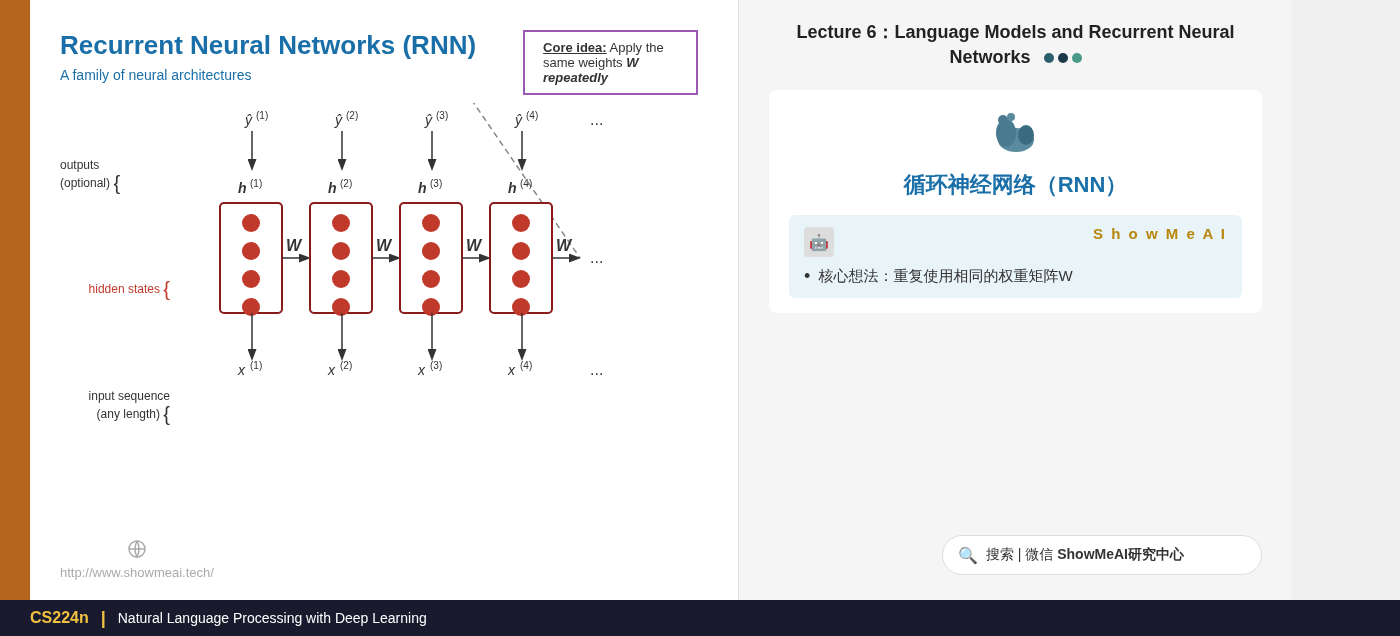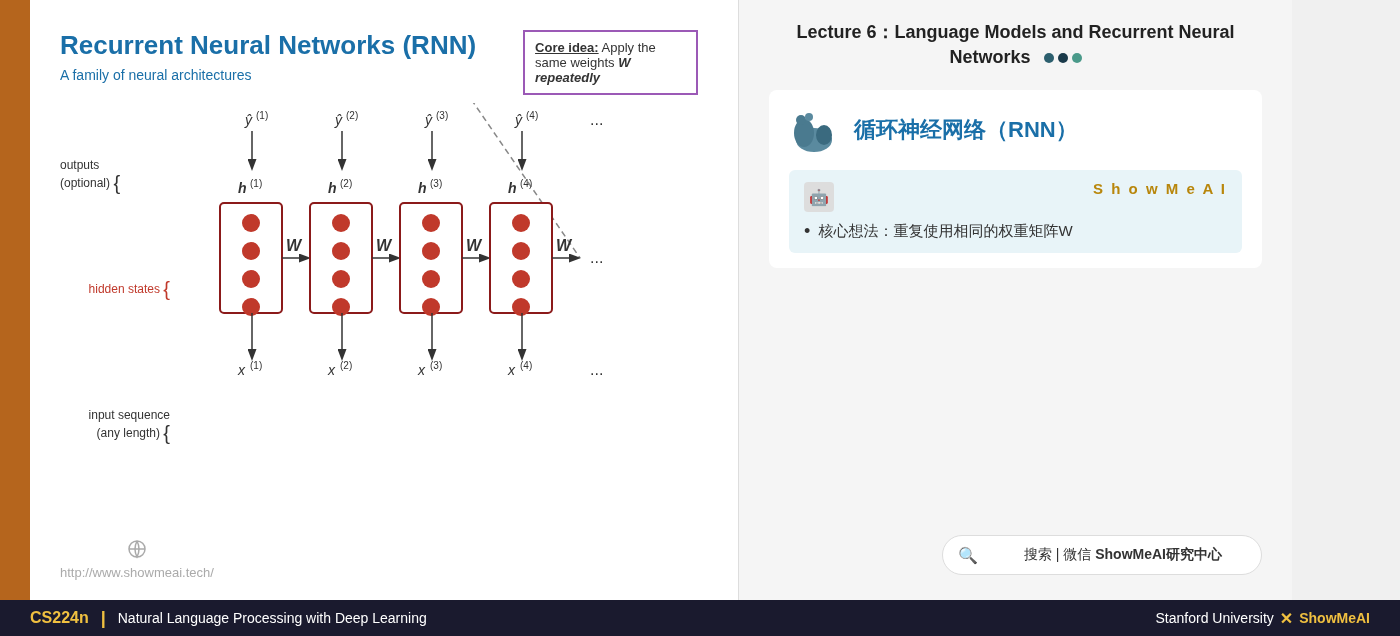--- a/index.html
+++ b/index.html
@@ -53,21 +53,21 @@
     }
 
     
     .core-idea-box {
       position: absolute;
       top: 30px;
       right: 40px;
       width: 175px;
       border: 2px solid #9b59b6;
       background: white;
-      padding: 8px 10px;
+      padding: 8px 18px;
       font-size: 13px;
       color: #333;
     }
 
     .core-idea-box .underline {
       text-decoration: underline;
       font-weight: bold;
     }
 
     .core-idea-box .italic-bold {
@@ -99,21 +99,21 @@
       top: 175px;
       font-size: 12px;
       text-align: right;
       color: #c0392b;
       width: 110px;
     }
 
     .label-input {
       position: absolute;
       left: 0px;
-      top: 305px;
+      top: 286px;
       font-size: 12px;
       text-align: right;
       color: #333;
       width: 110px;
     }
 
     
     .rnn-svg {
       position: absolute;
       left: 120px;
@@ -160,20 +160,21 @@
       padding: 15px 20px;
       margin-bottom: 20px;
       position: relative;
     }
 
     .rnn-header {
       display: flex;
       align-items: center;
       gap: 15px;
       margin-bottom: 15px;
+      flex-direction: column;
     }
 
     .bear-icon {
       width: 50px;
       height: 50px;
     }
 
     .rnn-title-cn {
       font-size: 22px;
       font-weight: bold;
@@ -240,21 +241,20 @@
     }
 
     .search-icon {
       color: #888;
       font-size: 16px;
     }
 
     .search-text {
       font-size: 14px;
       color: #333;
-      margin-left: 38px;
     }
 
     .search-bold {
       font-weight: bold;
     }
 
     
     .bottom-bar {
       width: 1400px;
       height: 36px;
@@ -504,18 +504,13 @@
 
   </div>
 </div>
 
 <div class="bottom-bar">
   <div class="bottom-left">
     <span class="cs224n">CS224n</span>
     <span class="divider-bar">|</span>
     <span>Natural Language Processing with Deep Learning</span>
   </div>
-  <div class="bottom-right">
-    <span>Stanford University</span>
-    <span class="x-mark">✕</span>
-    <span class="showmeai-bottom">ShowMeAI</span>
-  </div>
 </div>
 
 </body></html>

